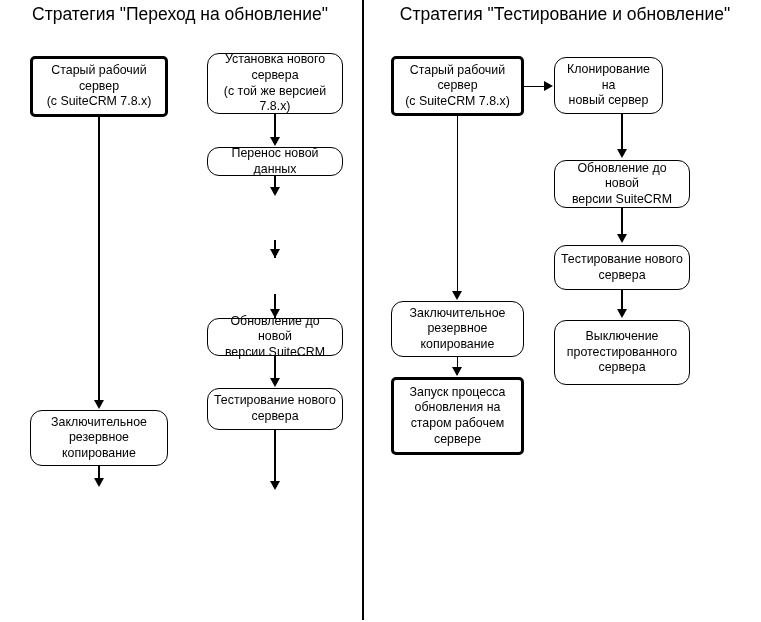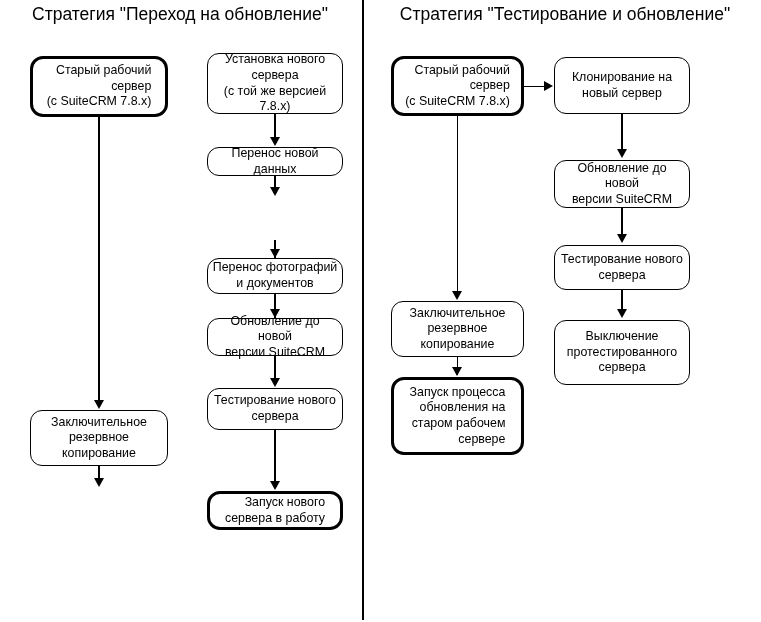--- a/index.html
+++ b/index.html
@@ -42,22 +42,21 @@
     justify-content: center;
     text-align: center;
     font-size: 12.4px;
     line-height: 15.6px;
     color: #000000;
     padding: 2px 4px;
     white-space: pre-line;
   }
   .node.bold {
     border-width: 3.6px;
-    border-radius: 13px;
-    text-align: right;
+    border-radius: 5px;
   }
   .conn {
     position: absolute;
     background: #000000;
   }
   .conn.v {
     width: 1.6px;
   }
   .conn.h {
     height: 1.6px;
@@ -114,40 +113,36 @@
 
   <div class="node" style="left:207px; top:147px; width:136px; height:29px;">Перенос новой данных</div>
 
   <div class="conn v" style="left:274.2px; top:176px; height:14px;"></div>
   <div class="arrowhead down" style="left:269.8px; top:187px;"></div>
 
 
   <div class="conn v" style="left:274.2px; top:240px; height:18px;"></div>
   <div class="arrowhead down" style="left:269.8px; top:249px;"></div>
 
-  <div class="node" style="left:207px; top:258px; width:136px; height:36px;">Перенос фотографий
-и документов</div>
 
   <div class="conn v" style="left:274.2px; top:294px; height:24px;"></div>
   <div class="arrowhead down" style="left:269.8px; top:309px;"></div>
 
   <div class="node" style="left:207px; top:318px; width:136px; height:38px;">Обновление до новой
 версии SuiteCRM</div>
 
   <div class="conn v" style="left:274.2px; top:356px; height:28px;"></div>
   <div class="arrowhead down" style="left:269.8px; top:378px;"></div>
 
   <div class="node" style="left:207px; top:388px; width:136px; height:42px;">Тестирование нового
 сервера</div>
 
   <div class="conn v" style="left:274.2px; top:430px; height:56px;"></div>
   <div class="arrowhead down" style="left:269.8px; top:481px;"></div>
 
-  <div class="node bold" style="left:207px; top:491px; width:136px; height:39px;">Запуск нового
-сервера в работу</div>
 
   <div class="node bold" style="left:391px; top:56px; width:133px; height:60px;">Старый рабочий
 сервер
 (с SuiteCRM 7.8.x)</div>
 
   <div class="conn h" style="left:524px; top:85.5px; width:22px;"></div>
   <div class="arrowhead right" style="left:544px; top:81.1px;"></div>
 
   <div class="conn v" style="left:456.8px; top:116px; height:177px;"></div>
   <div class="arrowhead down" style="left:452.4px; top:291px;"></div>
@@ -157,21 +152,21 @@
 копирование</div>
 
   <div class="conn v" style="left:456.8px; top:357px; height:18px;"></div>
   <div class="arrowhead down" style="left:452.4px; top:367px;"></div>
 
   <div class="node bold" style="left:391px; top:377px; width:133px; height:78px;">Запуск процесса
 обновления на
 старом рабочем
 сервере</div>
 
-  <div class="node" style="left:554px; top:57px; width:136px; height:57px;">Клонирование на
+  <div class="node" style="left:554px; top:57px; width:109px; height:57px;">Клонирование на
 новый сервер</div>
 
   <div class="conn v" style="left:621.2px; top:114px; height:36px;"></div>
   <div class="arrowhead down" style="left:616.8px; top:149px;"></div>
 
   <div class="node" style="left:554px; top:160px; width:136px; height:48px;">Обновление до новой
 версии SuiteCRM</div>
 
   <div class="conn v" style="left:621.2px; top:208px; height:28px;"></div>
   <div class="arrowhead down" style="left:616.8px; top:234px;"></div>

